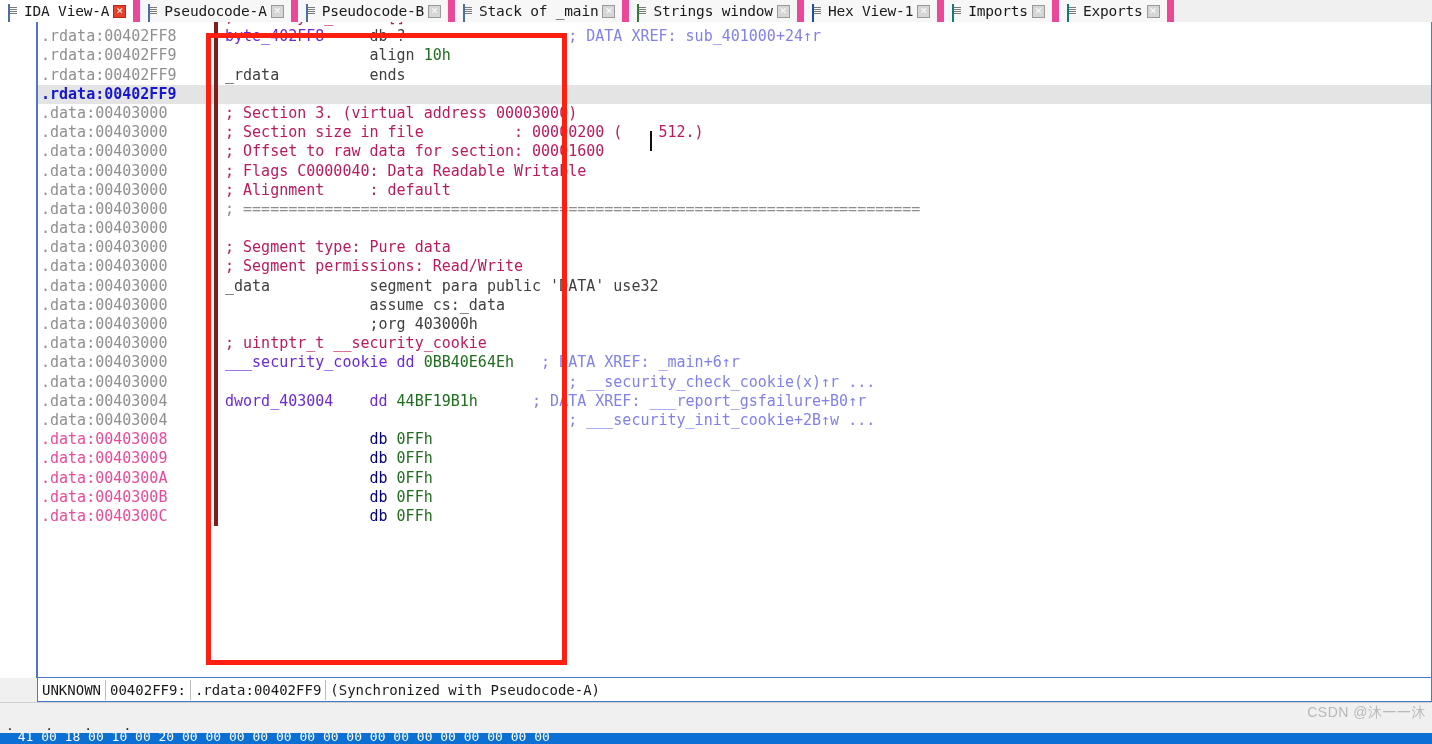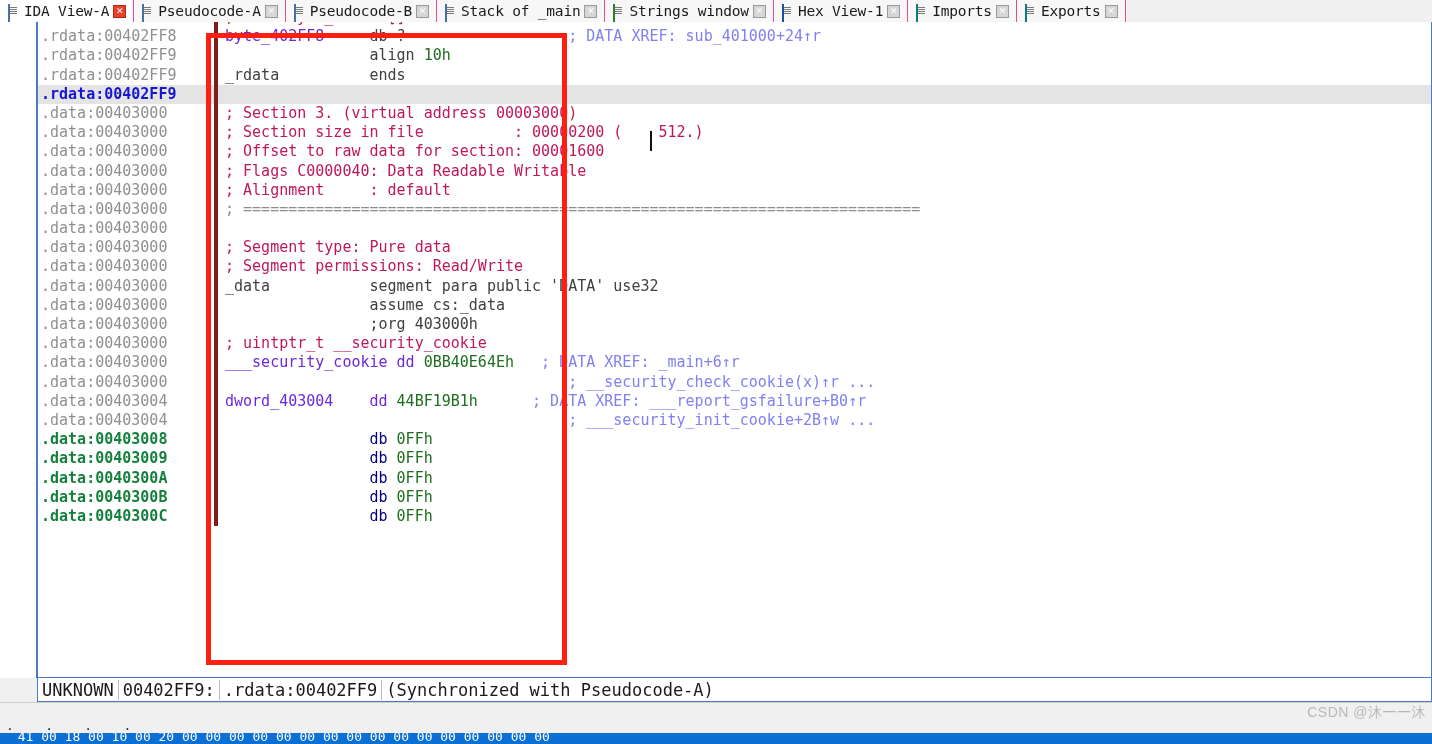--- a/index.html
+++ b/index.html
@@ -26,21 +26,21 @@
   }
   .tab {
     display: inline-flex;
     align-items: center;
     height: 22px;
     padding: 0 7px 0 8px;
     font-family: "DejaVu Sans Mono", monospace;
     font-size: 14.5px;
     color: #1a1a1a;
     background: #f7f7f7;
-    border-right: 1px solid #ec4899;
+    border-right: 7px solid #ec4899;
     position: relative;
     vertical-align: top;
   }
   .tab.active {
     background: #ffffff;
   }
   .tab .tlabel { margin: 0 4px 0 3px; letter-spacing: -0.2px; }
   .tab-ico {
     width: 13px; height: 13px;
     display: inline-block;
@@ -105,21 +105,21 @@
   }
   .row.hl { background: #e4e4e4; }
   .addr {
     display: inline-block;
     width: 180px;
     padding-left: 3px;
     color: #8f8f8f;
     border-right: 4px solid #7f1d1d;
   }
   .addr.cur { color: #1616d0; font-weight: bold; }
-  .addr.olive { color: #15803d; font-weight: bold; }
+  .addr.olive { color: #ec4899; }
   .body { display: inline-block; padding-left: 7px; }
 
   
   .c-comment { color: #be185d; }
   .c-xref    { color: #8080f0; }
   .c-name    { color: #6d28d9; }
   .c-kw      { color: #404040; }
   .c-num     { color: #1d6f1d; }
   .c-eq      { color: #8c8c8c; }
   .c-plain   { color: #000000; }
@@ -147,21 +147,21 @@
   .statusline {
     position: absolute;
     left: 37px; top: 678px;
     width: 1395px; height: 24px;
     background: #ffffff;
     border: 1px solid #4a79c7;
     border-top: none;
     display: flex;
     align-items: center;
     font-family: "DejaVu Sans Mono", monospace;
-    font-size: 17px;
+    font-size: 14px;
     color: #1a1a1a;
   }
   .st-cell { padding: 0 4px; border-right: 1px solid #bbbbbb; line-height: 20px;}
   .st-cell:last-child { border-right: none; }
 
   
   .wm-strip {
     position: absolute;
     left: 0; top: 702px;
     width: 1432px; height: 24px;

